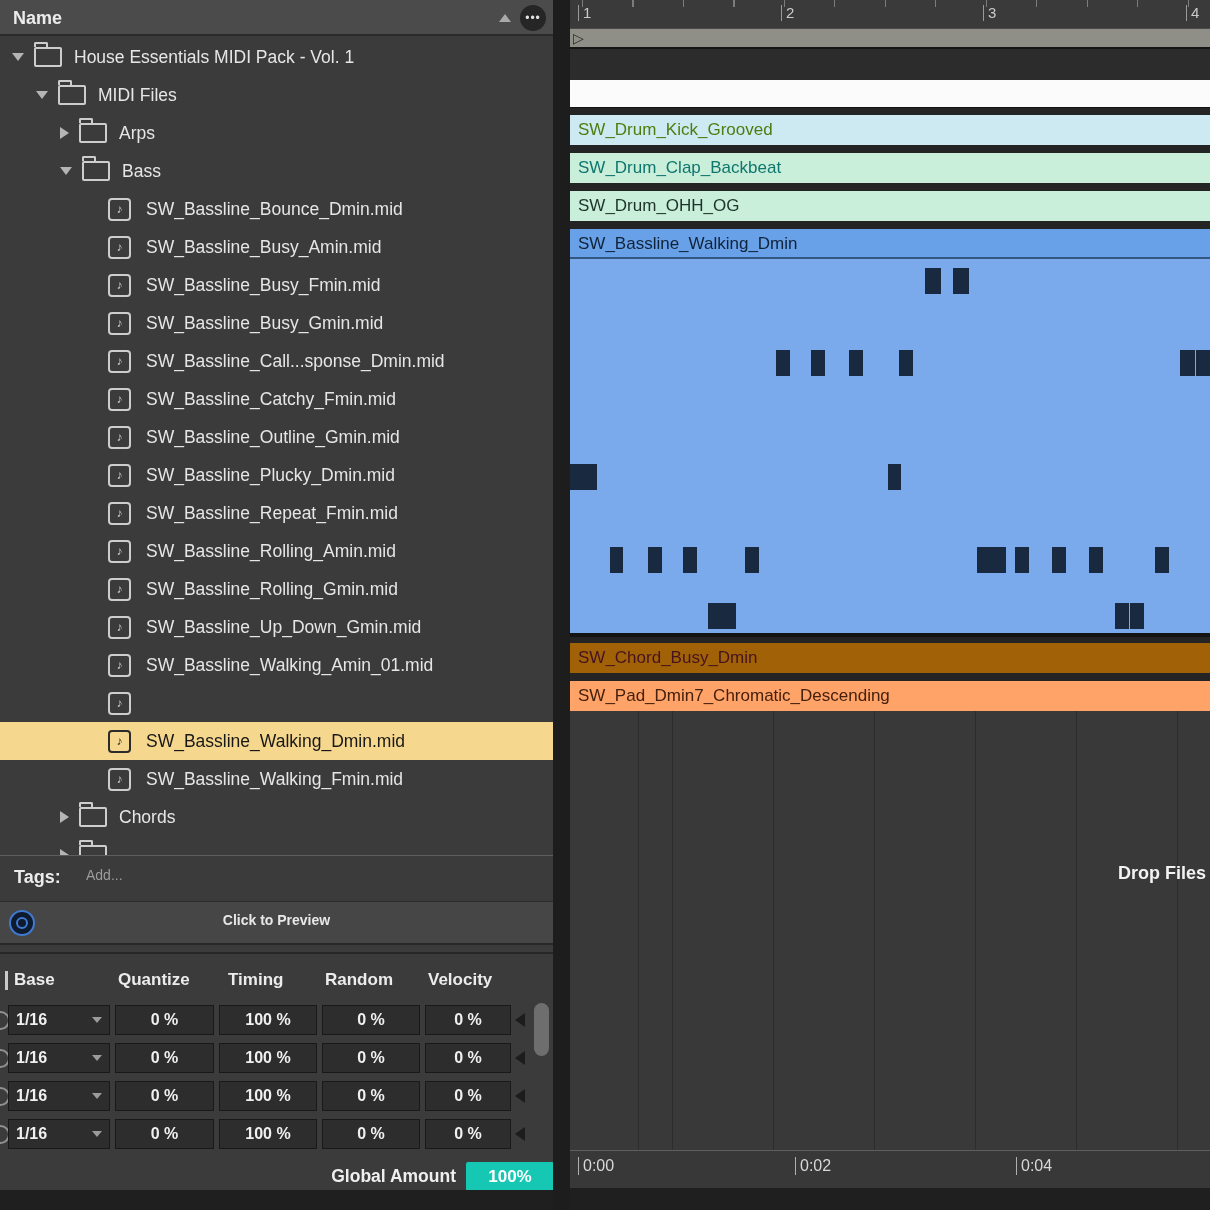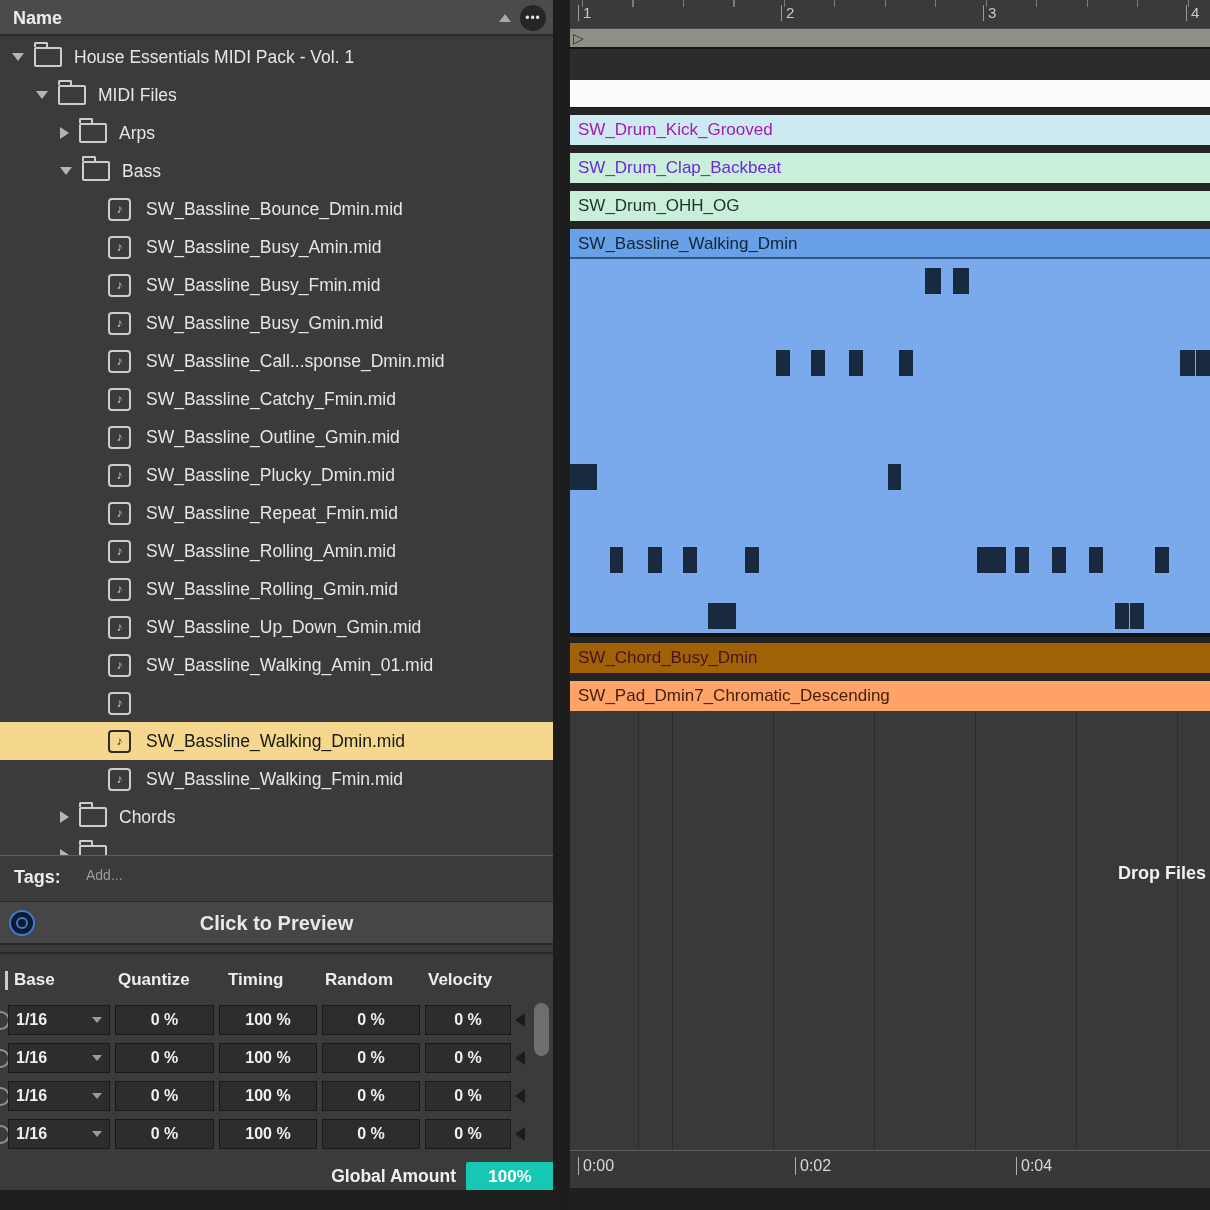--- a/index.html
+++ b/index.html
@@ -36,21 +36,21 @@
   #tags-bar{position:absolute;left:0;top:855px;width:553px;height:46px;border-top:1px solid #5e5e5e;box-sizing:border-box;}
   #tags-label{position:absolute;left:14px;top:11px;font-size:18px;font-weight:bold;color:#ececec;}
   #tags-add{position:absolute;left:86px;top:11px;font-size:14px;color:#9c9c9c;}
 
   #preview-bar{position:absolute;left:0;top:901px;width:553px;height:44px;background:#464646;
                border-top:1px solid #2d2d2d;border-bottom:2px solid #282828;box-sizing:border-box;}
   .prev-ic{position:absolute;left:9px;top:8px;width:26px;height:26px;border-radius:50%;
            background:#0e1a2e;border:2px solid #3f7ad0;box-sizing:border-box;}
   .prev-ic::after{content:"";position:absolute;left:5px;top:5px;width:8px;height:8px;border-radius:50%;
                   border:2px solid #3f7ad0;}
-  #preview-label{position:absolute;left:0;top:10px;width:553px;text-align:center;font-size:20px;
+  #preview-label{position:absolute;left:0;top:10px;width:553px;text-align:center;font-size:14px;
                  font-weight:bold;color:#e8e8e8;}
 
   
   #groove{position:absolute;left:0;top:952px;width:553px;height:238px;border-top:2px solid #272727;box-sizing:border-box;}
   .gh{position:absolute;top:16px;font-size:17px;font-weight:bold;color:#ececec;}
   .gh-base{left:14px;}
   .gh-base::before{content:"";position:absolute;left:-9px;top:1px;width:3px;height:19px;background:#c9c9c9;}
   .gh-q{left:118px}.gh-t{left:228px}.gh-r{left:325px}.gh-v{left:428px}
   .g-row{position:absolute;left:0;width:553px;height:30px;}
   .g-cell{position:absolute;top:0;height:30px;background:#2d2d2d;border:1.5px solid #191919;box-sizing:border-box;
@@ -296,22 +296,22 @@
       <span class="barnum" style="left:616px">4</span>
     </div>
 
     <div id="scrub">
       <span class="scrub-arrow"></span>
     </div>
     <div id="dark-strip"></div>
     <div id="white-strip"></div>
 
     <div id="clipzone">
-      <div class="clip-head" id="clip-kick" style="background: rgb(205, 233, 242); color: #a21caf;">SW_Drum_Kick_Grooved</div>
-      <div class="clip-head" id="clip-clap" style="background: rgb(201, 238, 217); color: #6d28d9;">SW_Drum_Clap_Backbeat</div>
+      <div class="clip-head" id="clip-kick" style="background: rgb(205, 233, 242); color: #4d7c0f;">SW_Drum_Kick_Grooved</div>
+      <div class="clip-head" id="clip-clap" style="background: rgb(201, 238, 217); color: #0f766e;">SW_Drum_Clap_Backbeat</div>
       <div class="clip-head" id="clip-ohh" style="background: rgb(201, 238, 217); color: rgb(29, 51, 42);">SW_Drum_OHH_OG</div>
       <div class="clip-head" id="clip-bass" style="background: rgb(105, 161, 233); color: rgb(15, 35, 57);">SW_Bassline_Walking_Dmin</div>
       <div id="bass-body" style="background: rgb(122, 169, 236);">
         <div id="note-layer">
             <div class="note" style="left: 355px; top: 9px; width: 16px; background: rgb(24, 41, 64);"></div>
             <div class="note" style="left: 383px; top: 9px; width: 16px; background: rgb(24, 41, 64);"></div>
             <div class="note" style="left: 206px; top: 91px; width: 14px; background: rgb(24, 41, 64);"></div>
             <div class="note" style="left: 241px; top: 91px; width: 14px; background: rgb(24, 41, 64);"></div>
             <div class="note" style="left: 279px; top: 91px; width: 14px; background: rgb(24, 41, 64);"></div>
             <div class="note" style="left: 329px; top: 91px; width: 14px; background: rgb(24, 41, 64);"></div>

